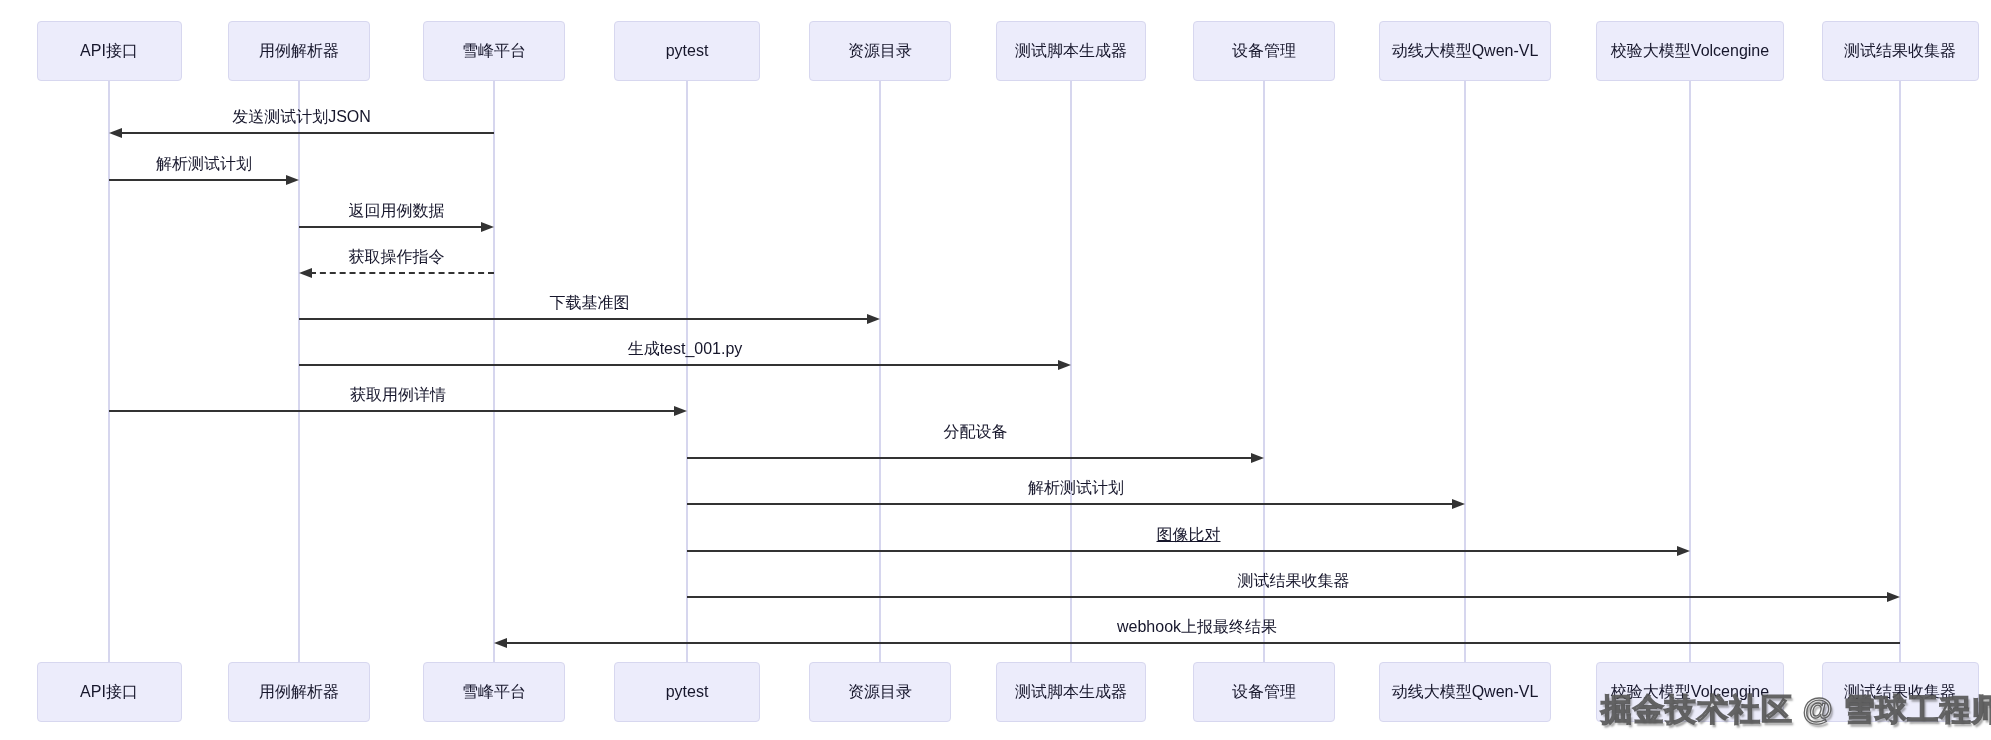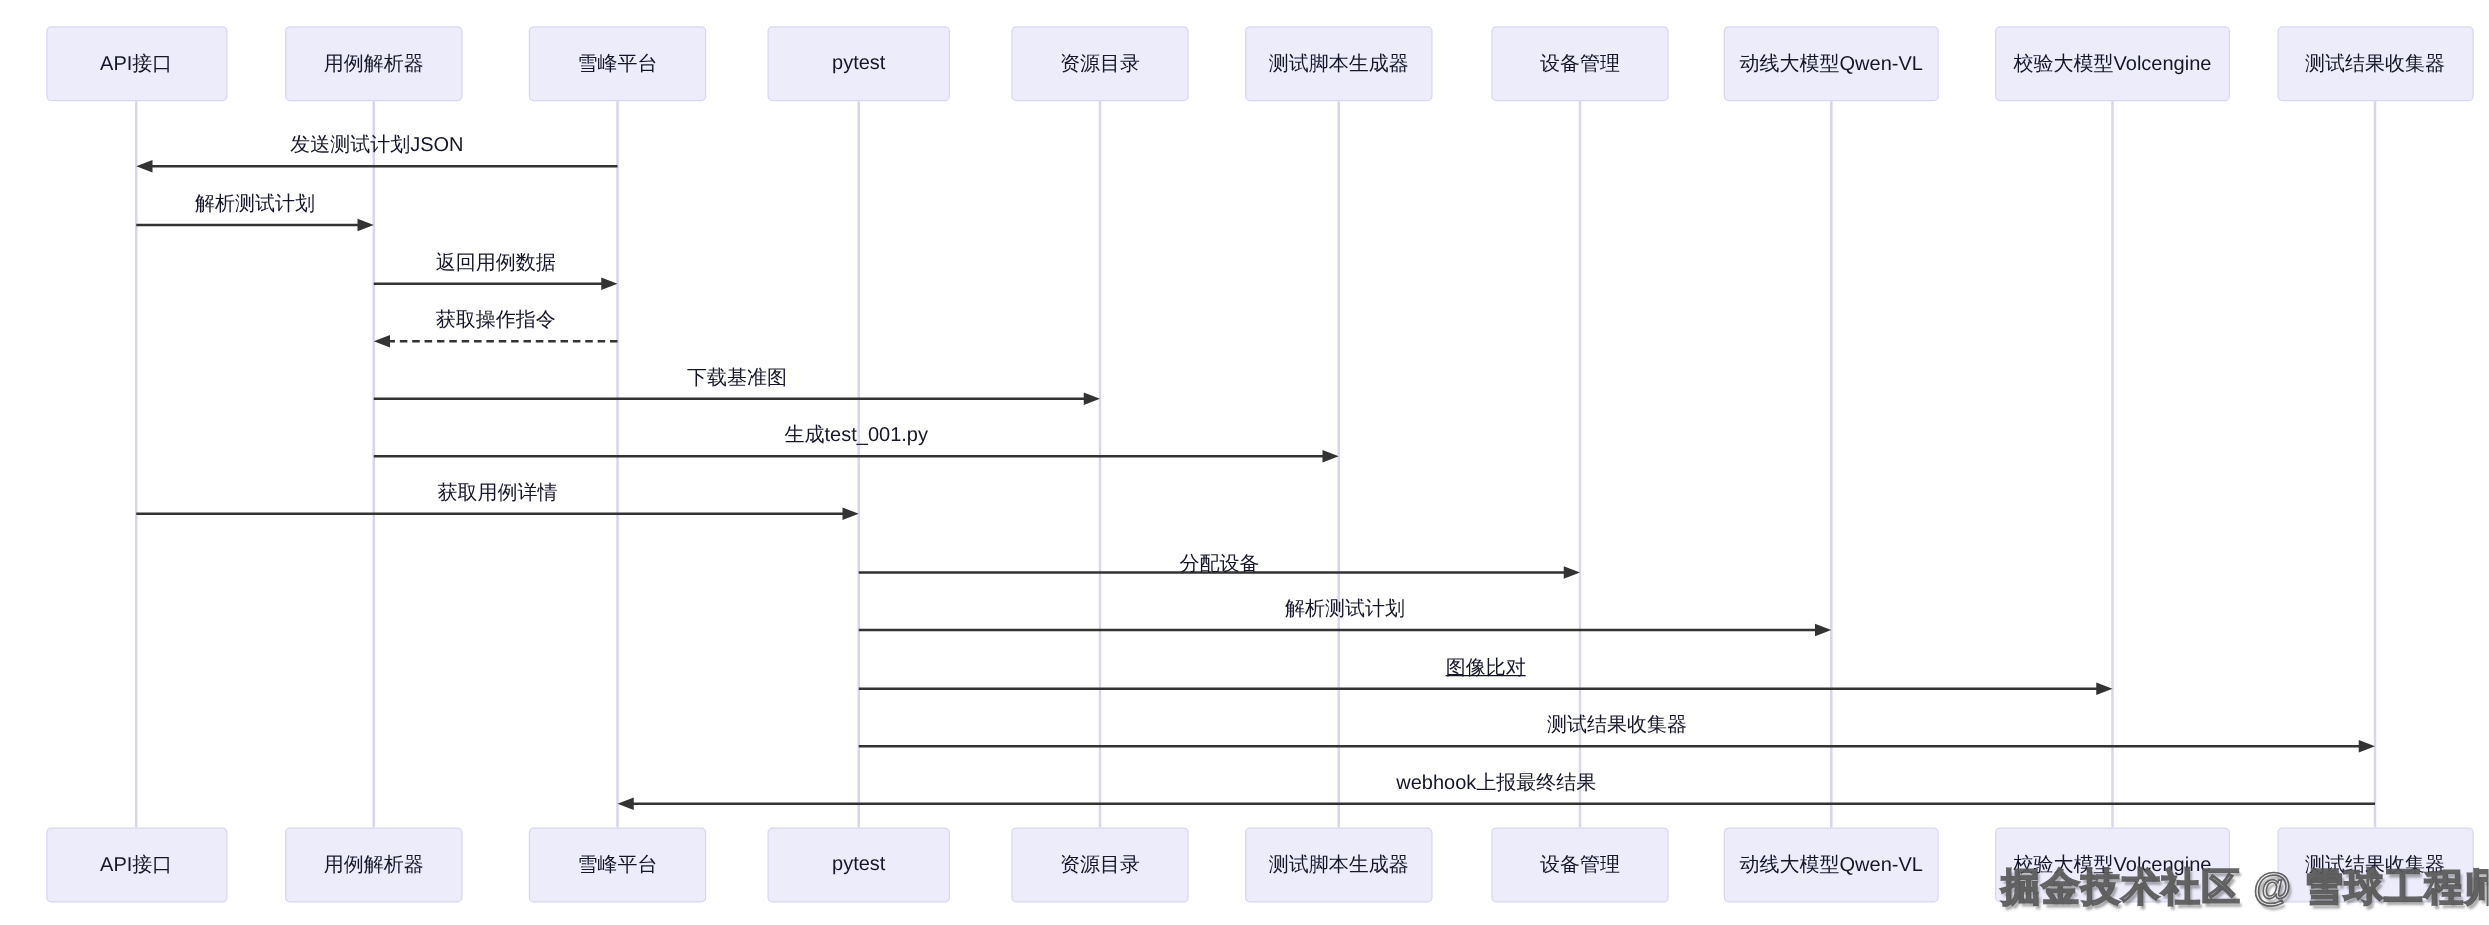--- a/index.html
+++ b/index.html
@@ -130,21 +130,21 @@
     <div class="arrowhead right" style="top: 314px; left: 867px;"></div>
     <div class="msg-label" style="left: 589.5px; top: 293px;">下载基准图</div>
     <div class="msg-line" style="left: 299px; width: 761px; top: 364px;"></div>
     <div class="arrowhead right" style="top: 360px; left: 1058px;"></div>
     <div class="msg-label" style="left: 685px; top: 339px;">生成test_001.py</div>
     <div class="msg-line" style="left: 109px; width: 567px; top: 410px;"></div>
     <div class="arrowhead right" style="top: 406px; left: 674px;"></div>
     <div class="msg-label" style="left: 398px; top: 385px;">获取用例详情</div>
     <div class="msg-line" style="left: 687px; width: 566px; top: 457px;"></div>
     <div class="arrowhead right" style="top: 453px; left: 1251px;"></div>
-    <div class="msg-label" style="left: 975.5px; top: 442px;">分配设备</div>
+    <div class="msg-label" style="left: 975.5px; top: 422px;">分配设备</div>
     <div class="msg-line" style="left: 687px; width: 767px; top: 503px;"></div>
     <div class="arrowhead right" style="top: 499px; left: 1452px;"></div>
     <div class="msg-label" style="left: 1076px; top: 478px;">解析测试计划</div>
     <div class="msg-line" style="left: 687px; width: 992px; top: 550px;"></div>
     <div class="arrowhead right" style="top: 546px; left: 1677px;"></div>
     <div class="msg-label" style="left: 1188.5px; top: 525px; text-decoration: underline;">图像比对</div>
     <div class="msg-line" style="left: 687px; width: 1202px; top: 596px;"></div>
     <div class="arrowhead right" style="top: 592px; left: 1887px;"></div>
     <div class="msg-label" style="left: 1293.5px; top: 571px;">测试结果收集器</div>
     <div class="msg-line" style="left: 505px; width: 1395px; top: 642px;"></div>

